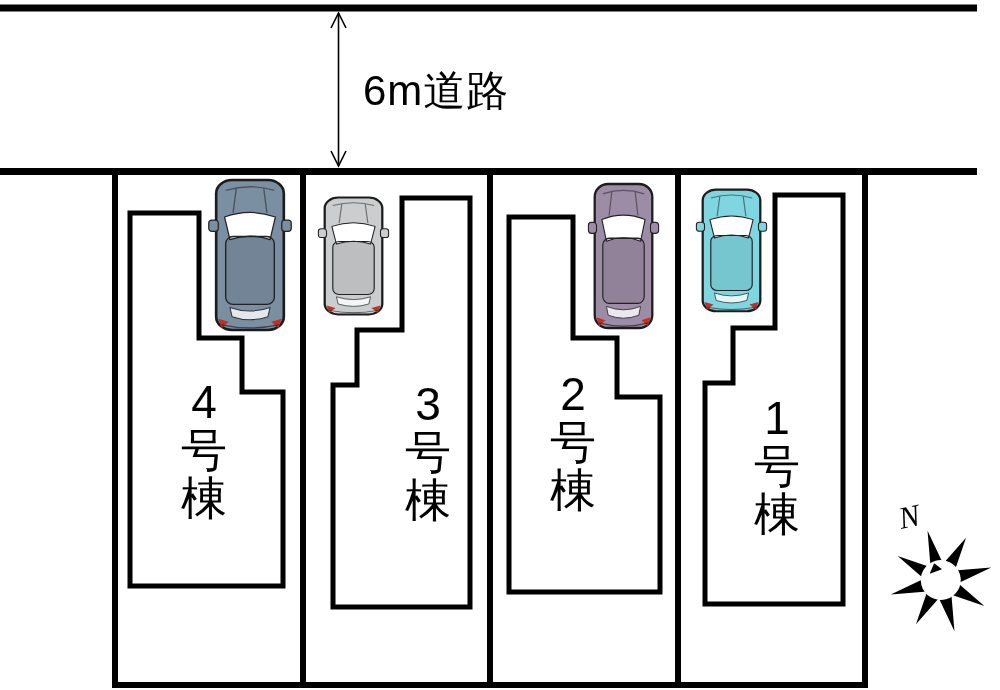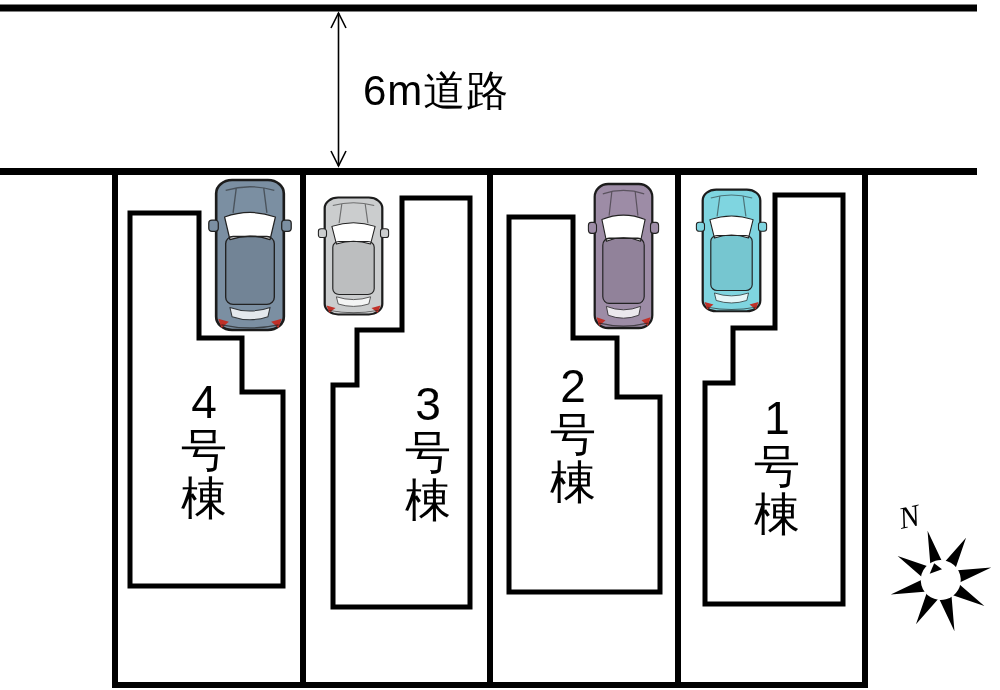--- a/index.html
+++ b/index.html
@@ -12,21 +12,21 @@
     position:absolute;left:351px;top:68px;
     font-size:42px;line-height:1.1;color:#000;letter-spacing:1px;margin-left:12px;
   }
   .vtext{
     position:absolute;width:48px;
     font-size:46px;line-height:48px;color:#000;
     text-align:center;word-break:break-all;white-space:normal;
   }
   .vtext.lot4{left:180px;top:378px;}
   .vtext.lot3{left:380px;top:380px;margin-left:24px;}
-  .vtext.lot2{left:549px;top:362px;}
+  .vtext.lot2{left:549px;top:370px;}
   .vtext.lot1{left:753px;top:394px;}
   .compass-n{
     position:absolute;left:899px;top:499px;
     font-family:"Liberation Serif","DejaVu Serif",serif;
     font-style:italic;font-size:31px;color:#000;
     transform:rotate(-12deg);
   }
 </style>
 </head>
 <body>

